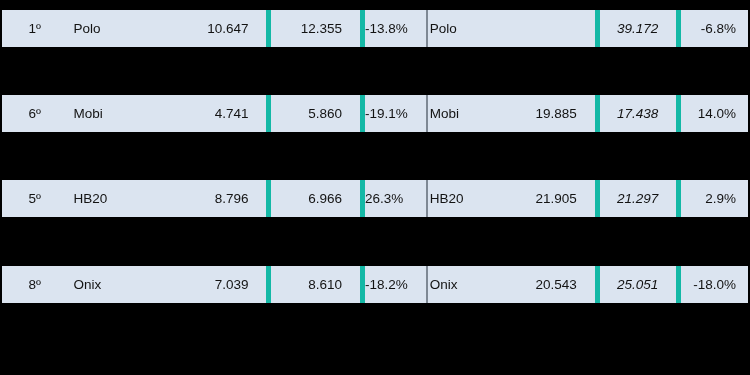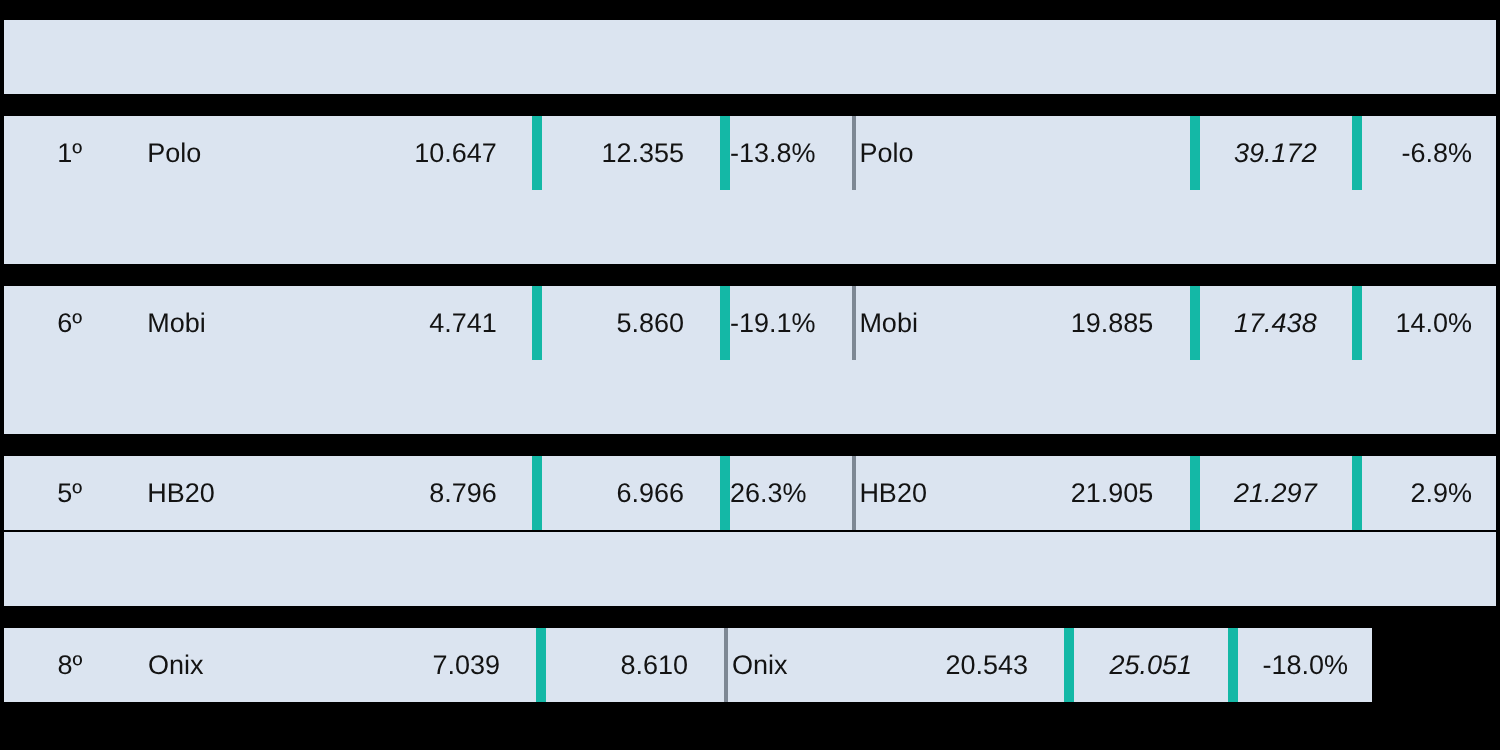--- a/index.html
+++ b/index.html
@@ -34,21 +34,20 @@
 
   .cell {
     background: #dbe4f0;
     color: #131313;
     font-size: 13.5px;
     line-height: 37px;
     height: 37px;
     box-sizing: border-box;
     white-space: nowrap;
     overflow: hidden;
-    margin-top: 48px;
   }
 
   
   .sep-left {
     border-left: 5px solid #14b8a6;
   }
   .sep-left-strong {
     border-left: 2px solid #7e8894;
   }
 
@@ -127,20 +126,21 @@
     <div class="cell c-pct2 sep-left">2.9%</div>
   </div>
 
   <div class="row" style="top:266px">
     <div class="cell c-rank">8º</div>
     <div class="cell c-model">
       <span>Onix</span>
       <span class="num">7.039</span>
     </div>
     <div class="cell c-prev sep-left">8.610</div>
+    <div class="cell c-pct1 sep-left">-18.2%</div>
     <div class="cell c-model2 sep-left-strong">
       <span>Onix</span>
       <span class="num">20.543</span>
     </div>
     <div class="cell c-ytdp sep-left">25.051</div>
     <div class="cell c-pct2 sep-left">-18.0%</div>
   </div>
 
 </div>
 

